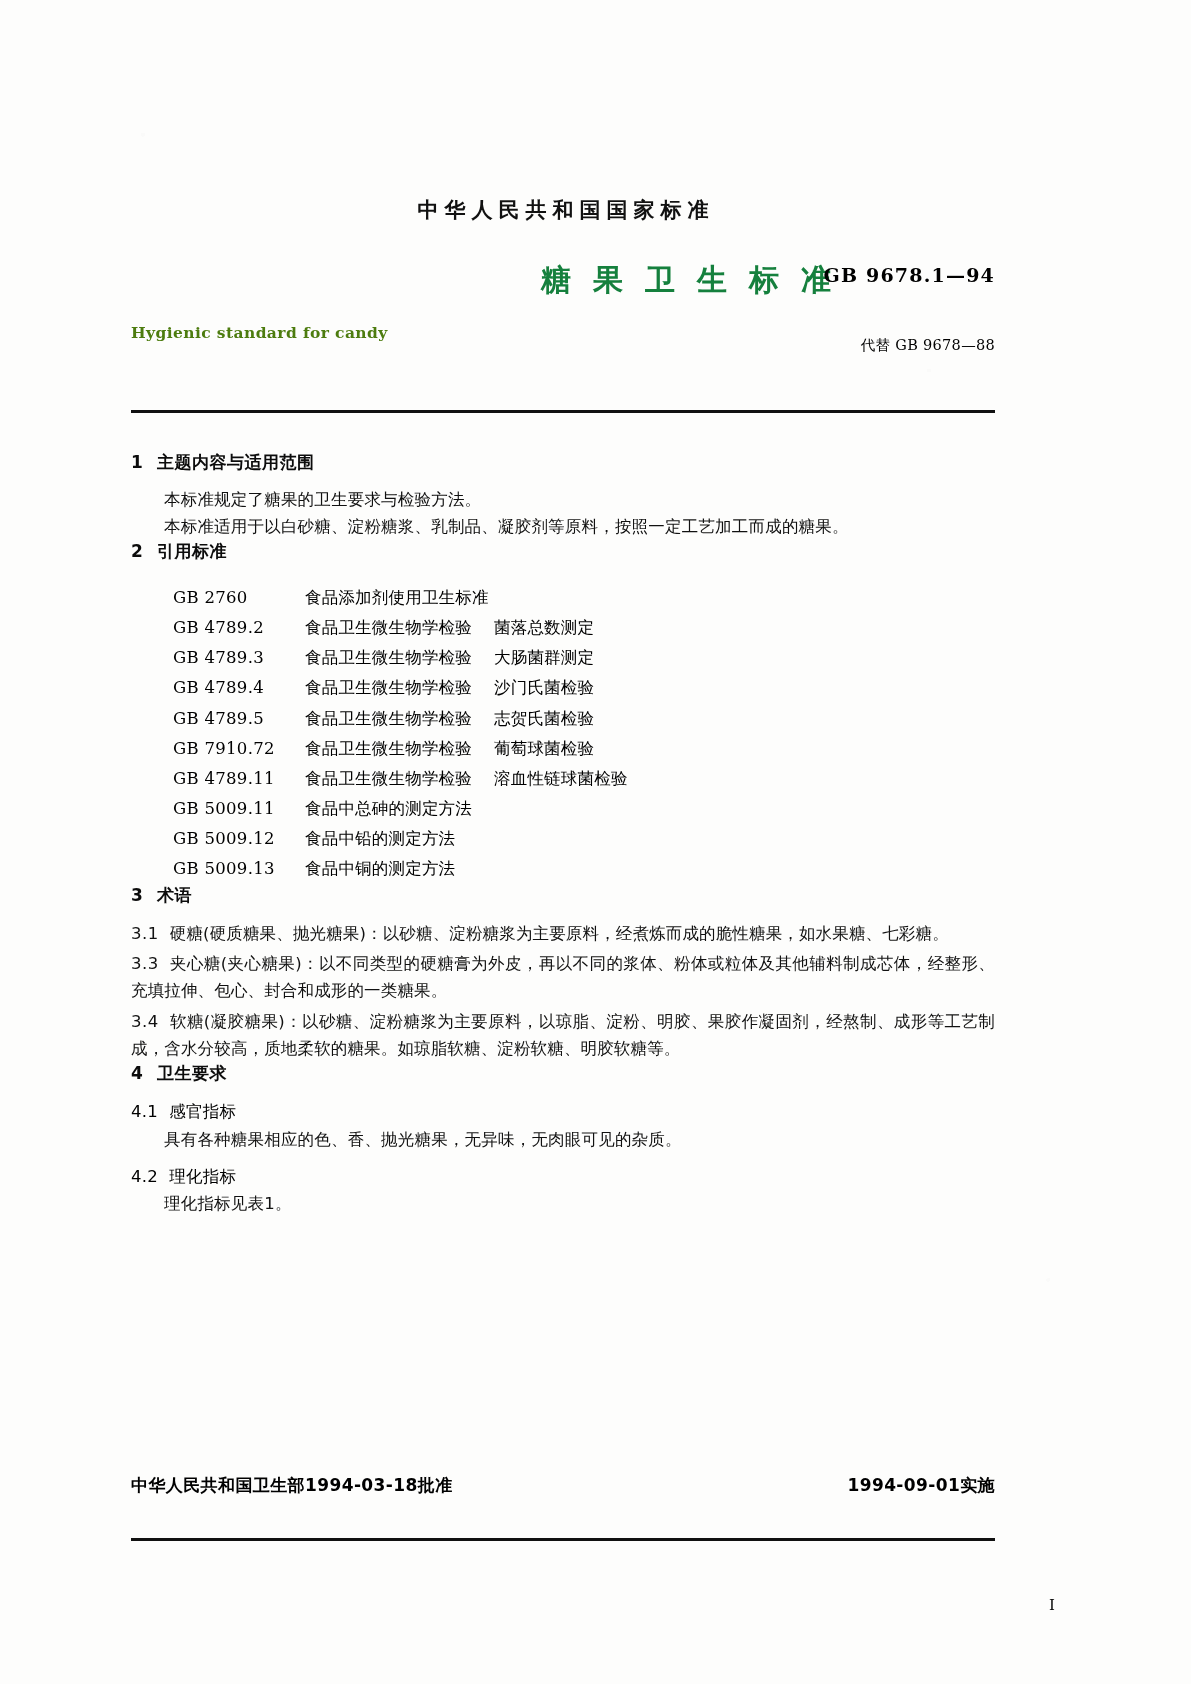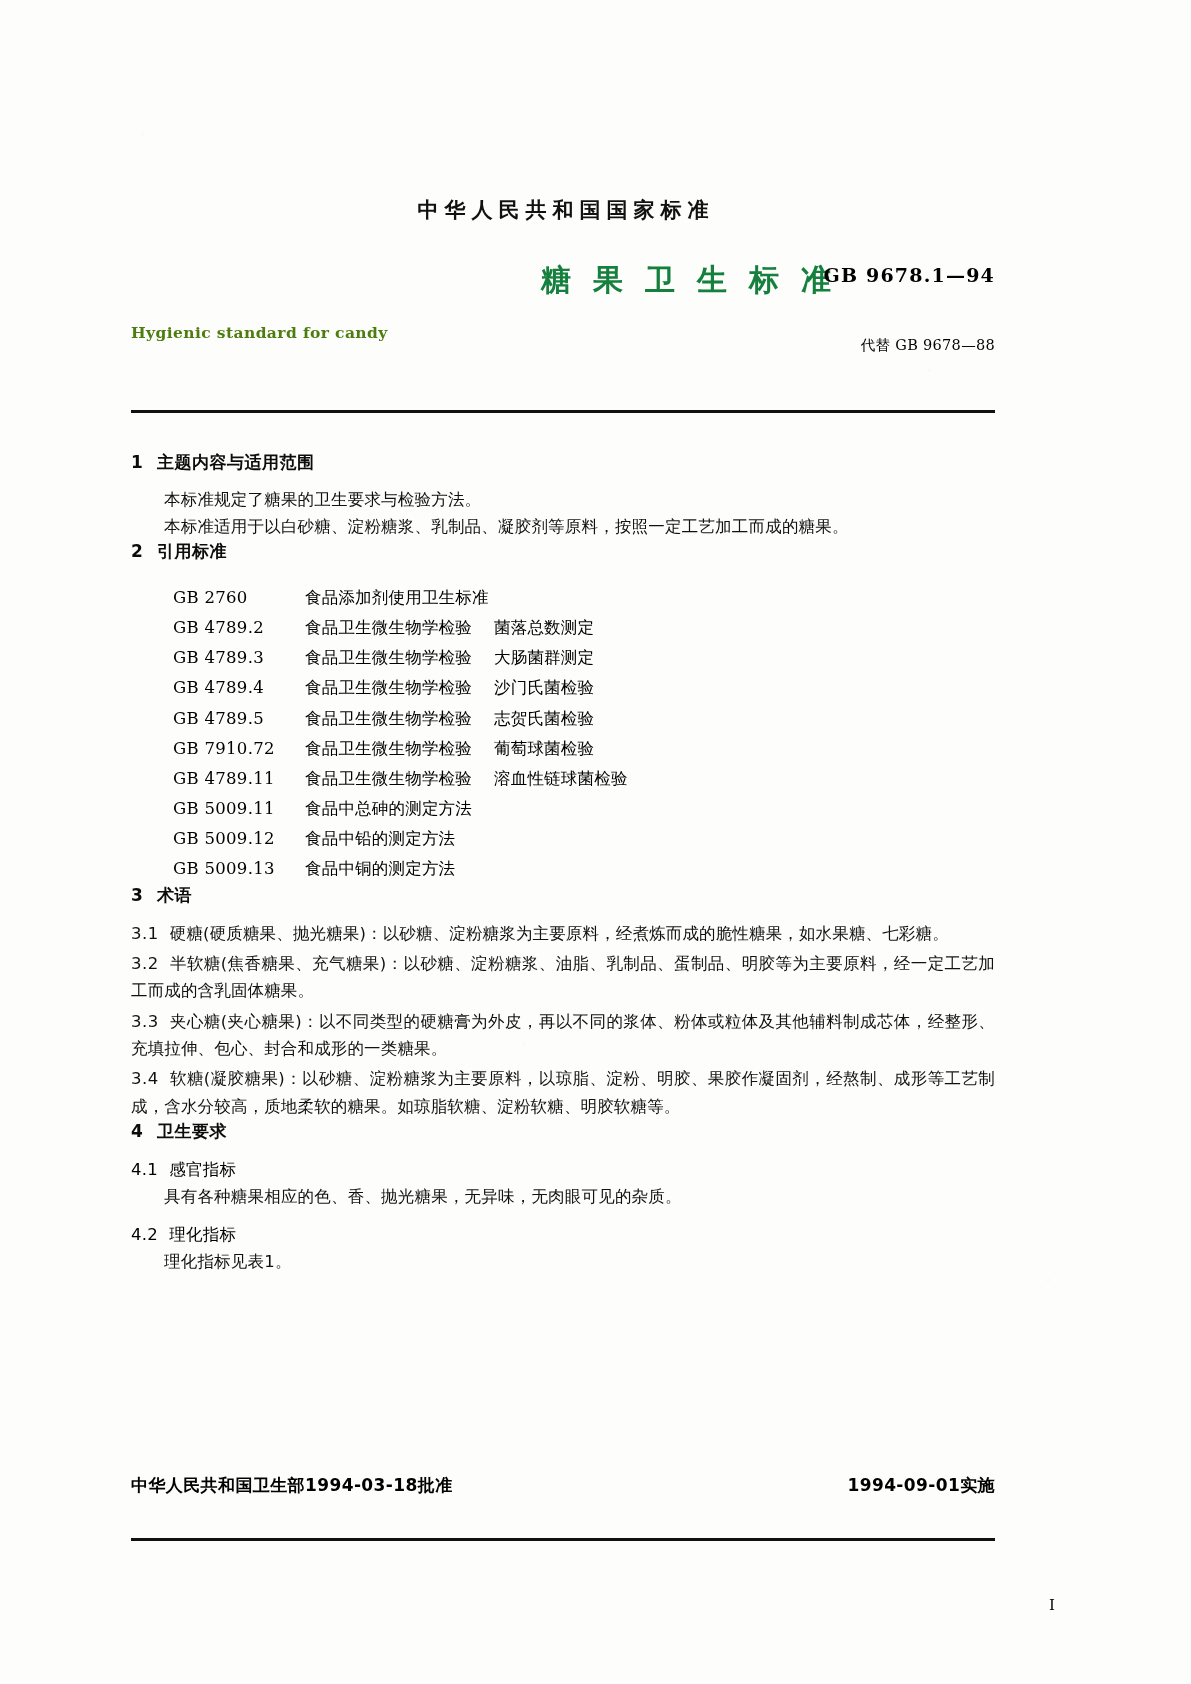--- a/index.html
+++ b/index.html
@@ -295,23 +295,20 @@
       </div>
 
       <h2 class="sec gap-sec">
         <span class="num">3</span><span>术语</span>
       </h2>
       <div class="block">
         <div class="clause">
           <span class="cnum">3.1</span><span>硬糖(硬质糖果、抛光糖果)：以砂糖、淀粉糖浆为主要原料，经煮炼而成的脆性糖果，如水果糖、七彩糖。</span>
         </div>
         <div class="clause">
-          <span class="cnum">3.2</span><span>半软糖(焦香糖果、充气糖果)：以砂糖、淀粉糖浆、油脂、乳制品、蛋制品、明胶等为主要原料，经一定工艺加工而成的含乳固体糖果。</span>
-        </div>
-        <div class="clause">
           <span class="cnum">3.3</span><span>夹心糖(夹心糖果)：以不同类型的硬糖膏为外皮，再以不同的浆体、粉体或粒体及其他辅料制成芯体，经整形、充填拉伸、包心、封合和成形的一类糖果。</span>
         </div>
         <div class="clause">
           <span class="cnum">3.4</span><span>软糖(凝胶糖果)：以砂糖、淀粉糖浆为主要原料，以琼脂、淀粉、明胶、果胶作凝固剂，经熬制、成形等工艺制成，含水分较高，质地柔软的糖果。如琼脂软糖、淀粉软糖、明胶软糖等。</span>
         </div>
       </div>
 
       <h2 class="sec gap-sec">
         <span class="num">4</span><span>卫生要求</span>
       </h2>

